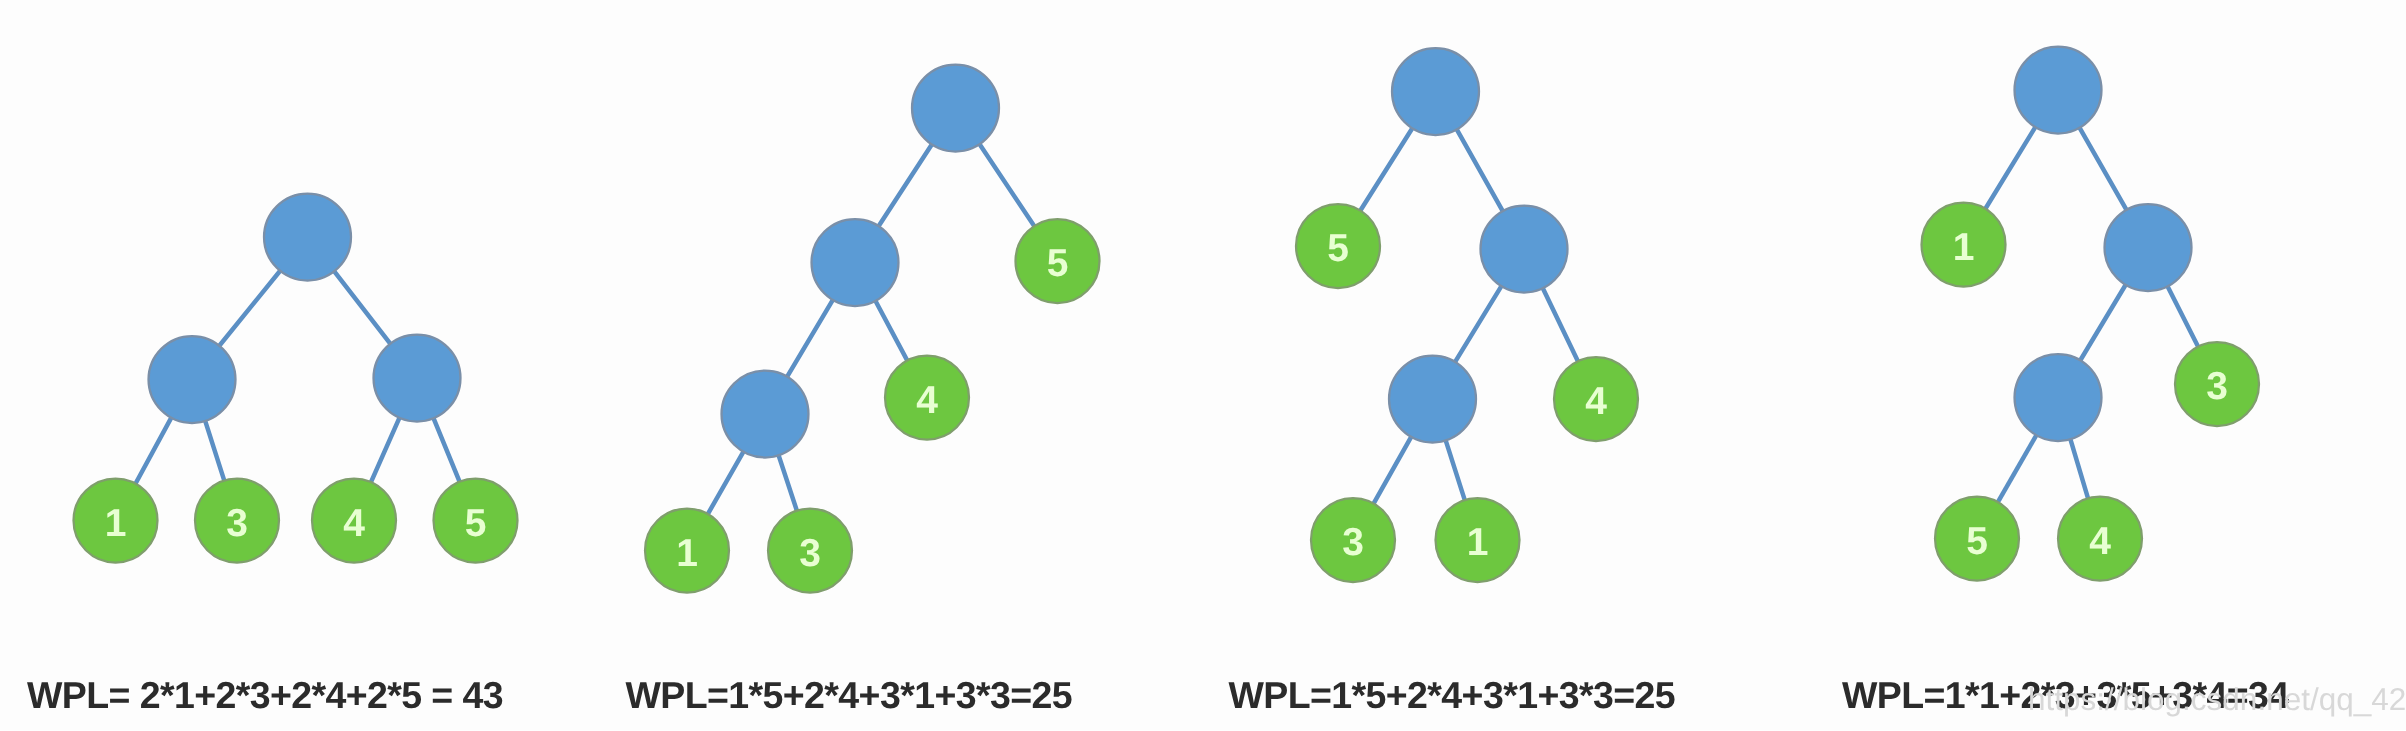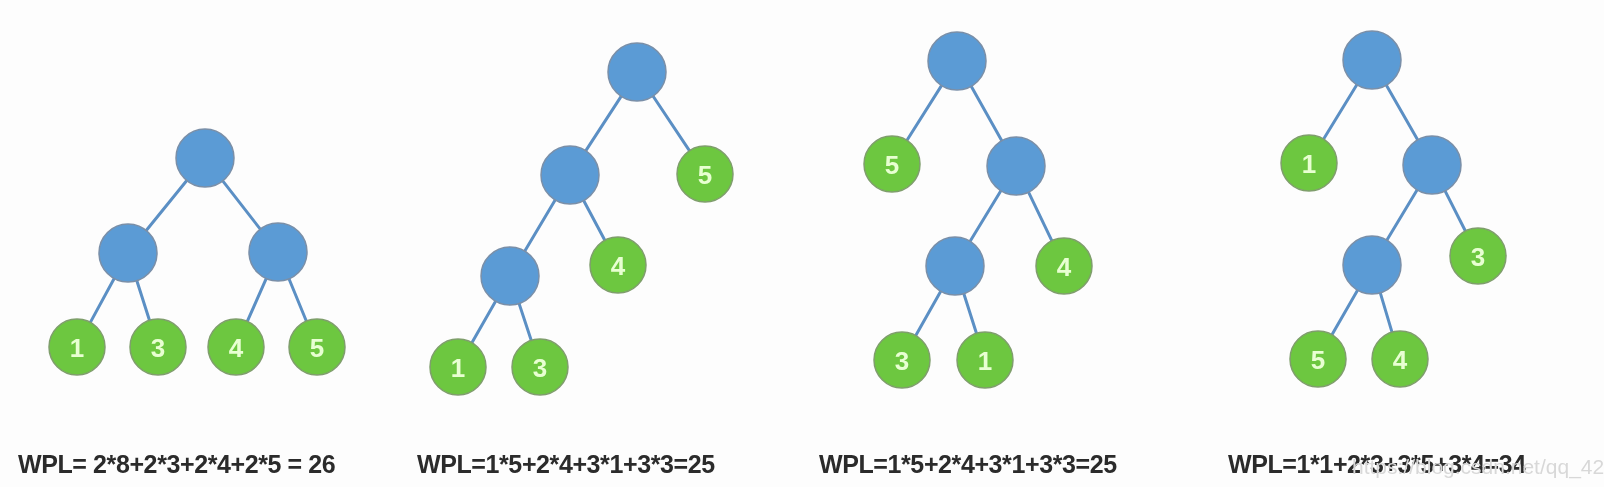--- a/index.html
+++ b/index.html
@@ -216,19 +216,19 @@
           <circle cx="1318" cy="359" r="28" class="node-circle-green"></circle>
           <text x="1318" y="360" class="node-label">5</text>
         </g>
         <g>
           <circle cx="1400" cy="359" r="28" class="node-circle-green"></circle>
           <text x="1400" y="360" class="node-label">4</text>
         </g>
       </g>
     </svg>
   <div id="captions">
-      <div class="panel-caption" style="left: 18px; top: 450px;">WPL= 2*8+2*3+2*4+2*5 = 26</div>
+      <div class="panel-caption" style="left: 18px; top: 450px;">WPL= 2*1+2*3+2*4+2*5 = 43</div>
       <div class="panel-caption" style="left: 417px; top: 450px;">WPL=1*5+2*4+3*1+3*3=25</div>
       <div class="panel-caption" style="left: 819px; top: 450px;">WPL=1*5+2*4+3*1+3*3=25</div>
       <div class="panel-caption" style="left: 1228px; top: 450px;">WPL=1*1+2*3+3*5+3*4=34</div>
     </div>
   <div class="watermark">https://blog.csdn.net/qq_42500831</div>
 </div>
 
 </body></html>

